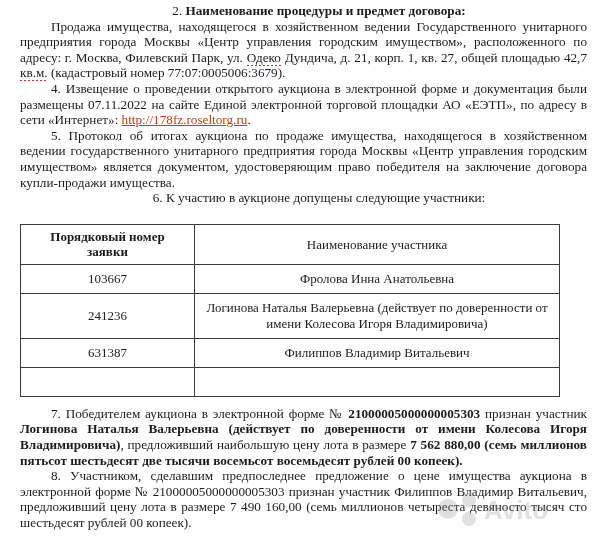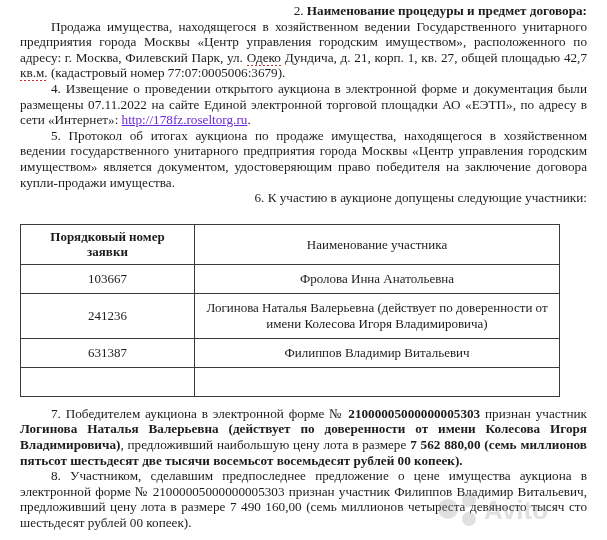--- a/index.html
+++ b/index.html
@@ -38,24 +38,24 @@
   p.para {
     margin: 0;
     padding: 0;
     font-size: 13.2px;
     line-height: 15.6px;
     text-align: justify;
     text-indent: 31px;
     text-justify: inter-word;
     color: #1c1c1c;
   }
-  p.para.nojust { text-align: right; }
+  p.para.nojust { text-align: center; }
   .b { font-weight: bold; }
   .lnk {
-    color: #6d28d9;
+    color: #c2410c;
     text-decoration: underline;
   }
   .sp {
     background-image: linear-gradient(to right,
        #c03030 0px, #c03030 2px, transparent 2px, transparent 4px);
     background-repeat: repeat-x;
     background-position: 0 100%;
     background-size: 4px 1px;
     padding-bottom: 1px;
   }

